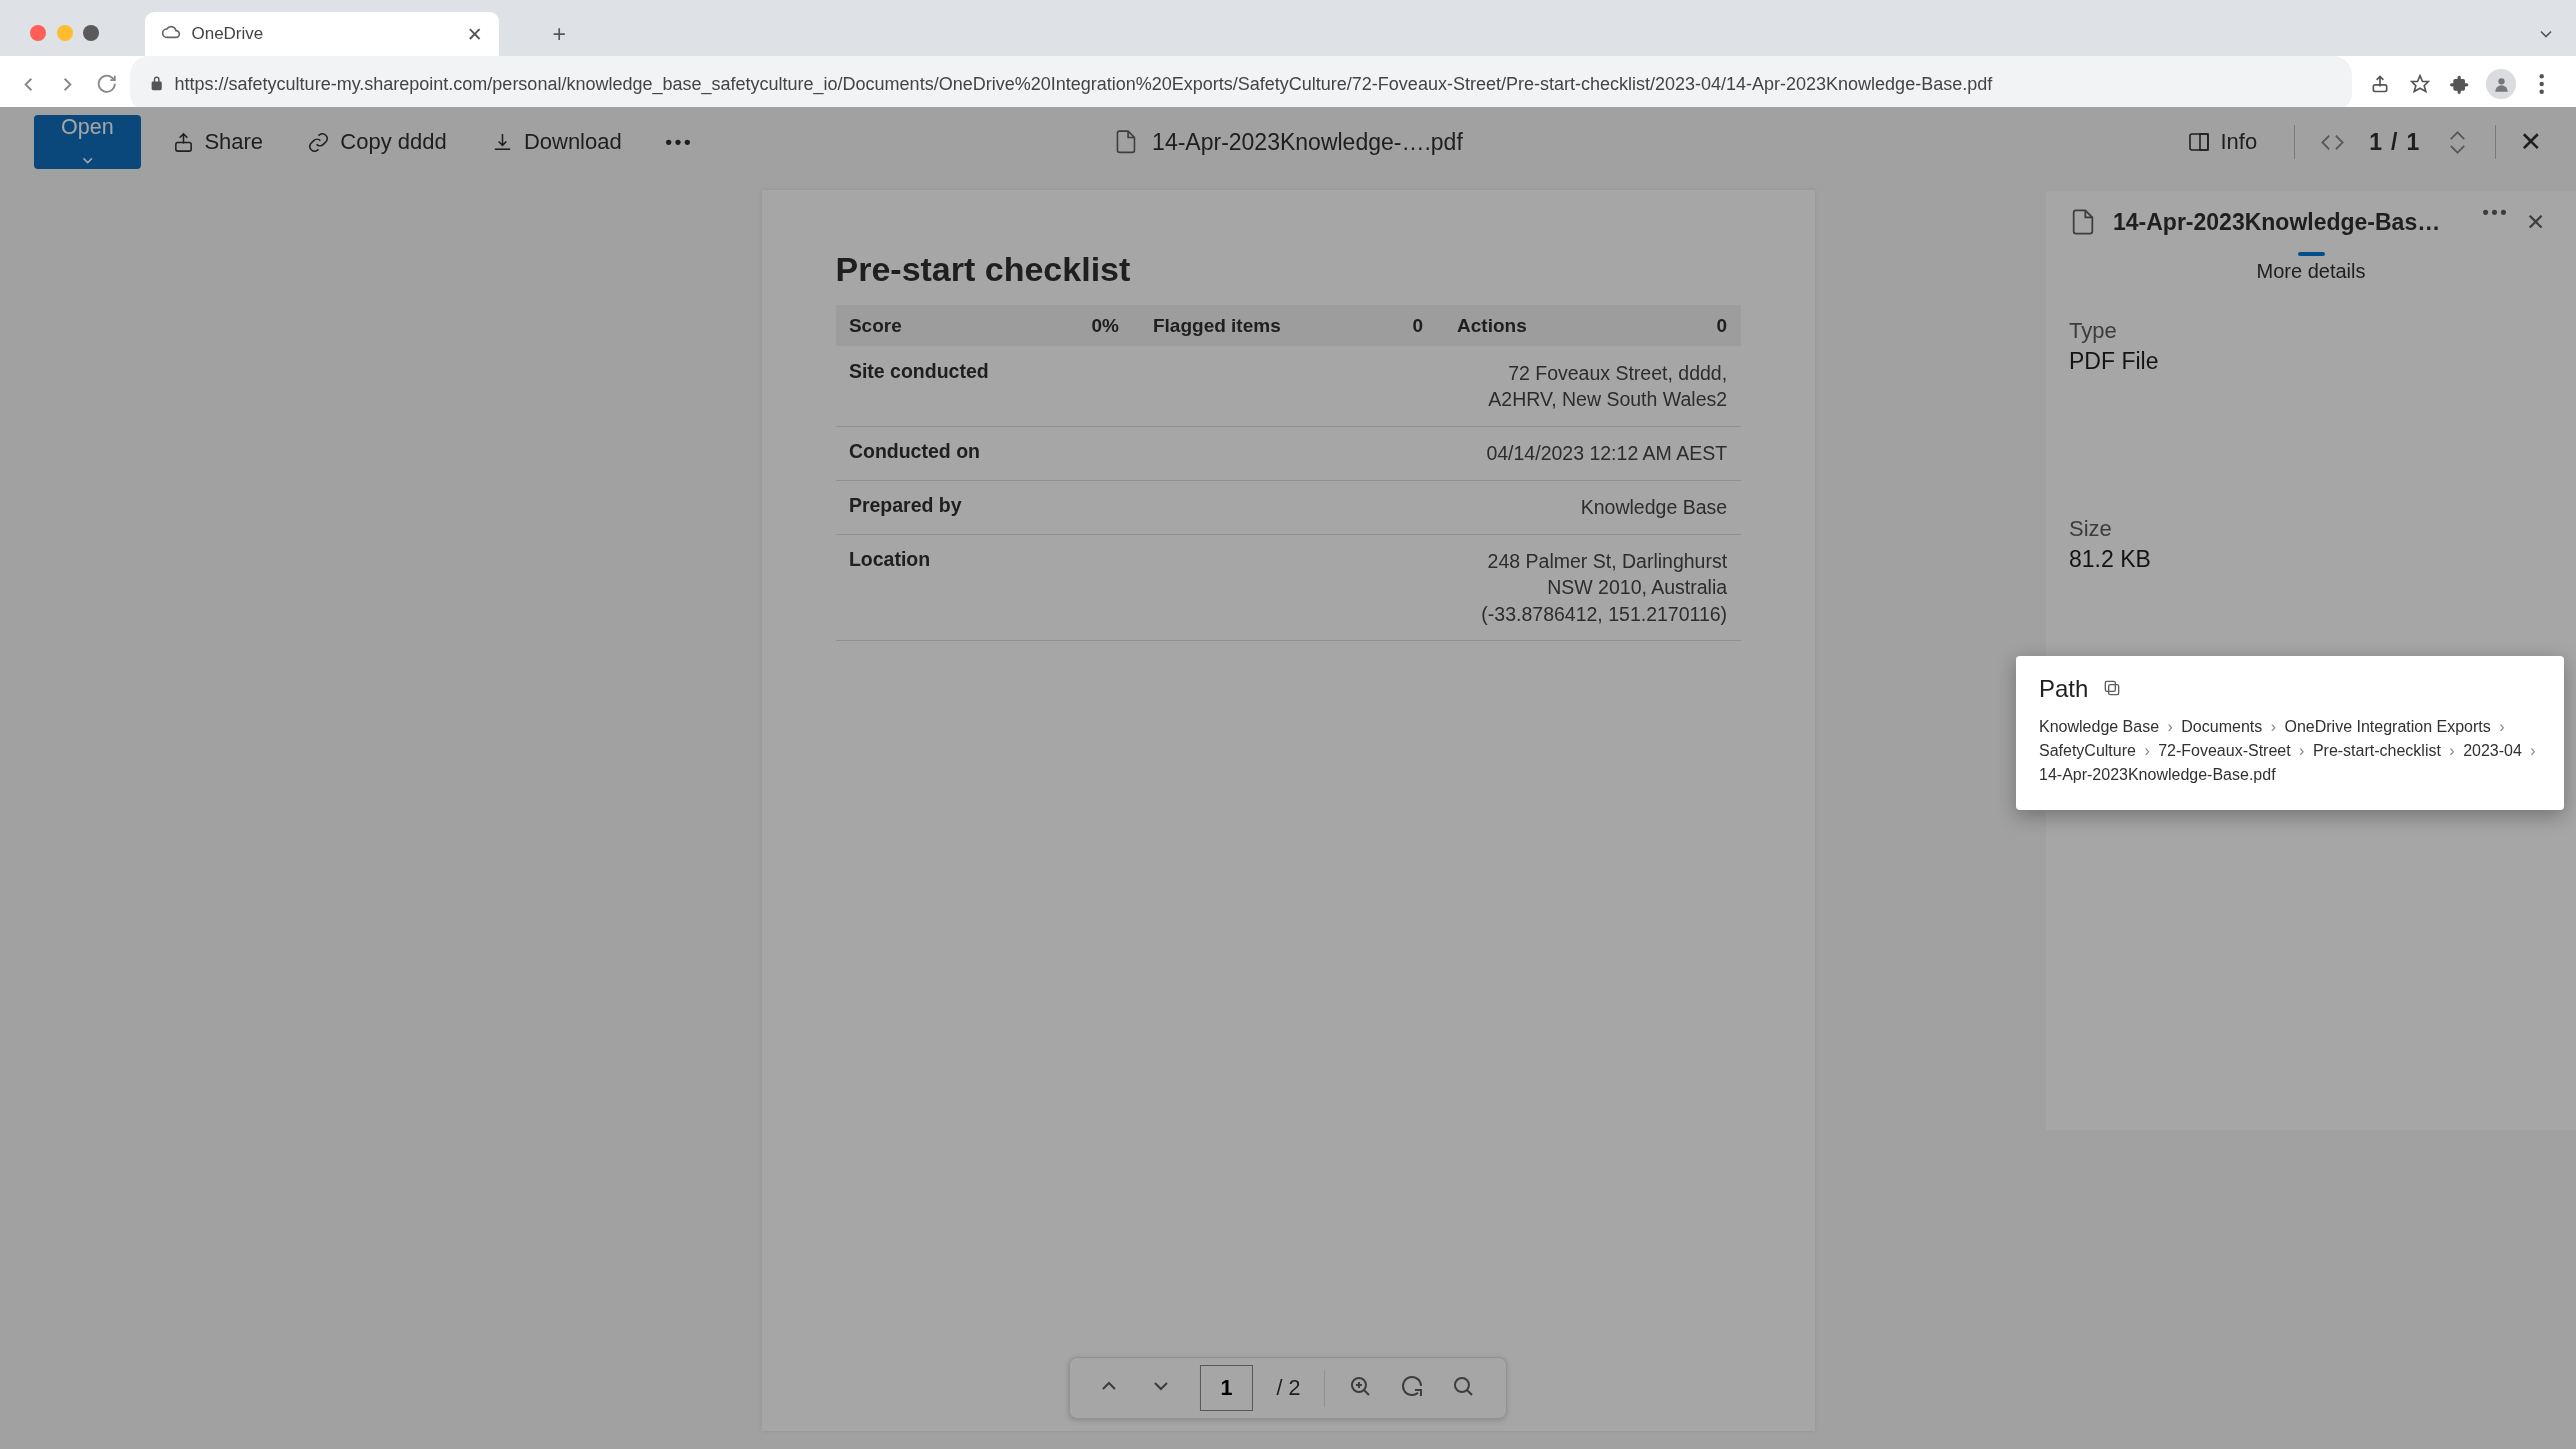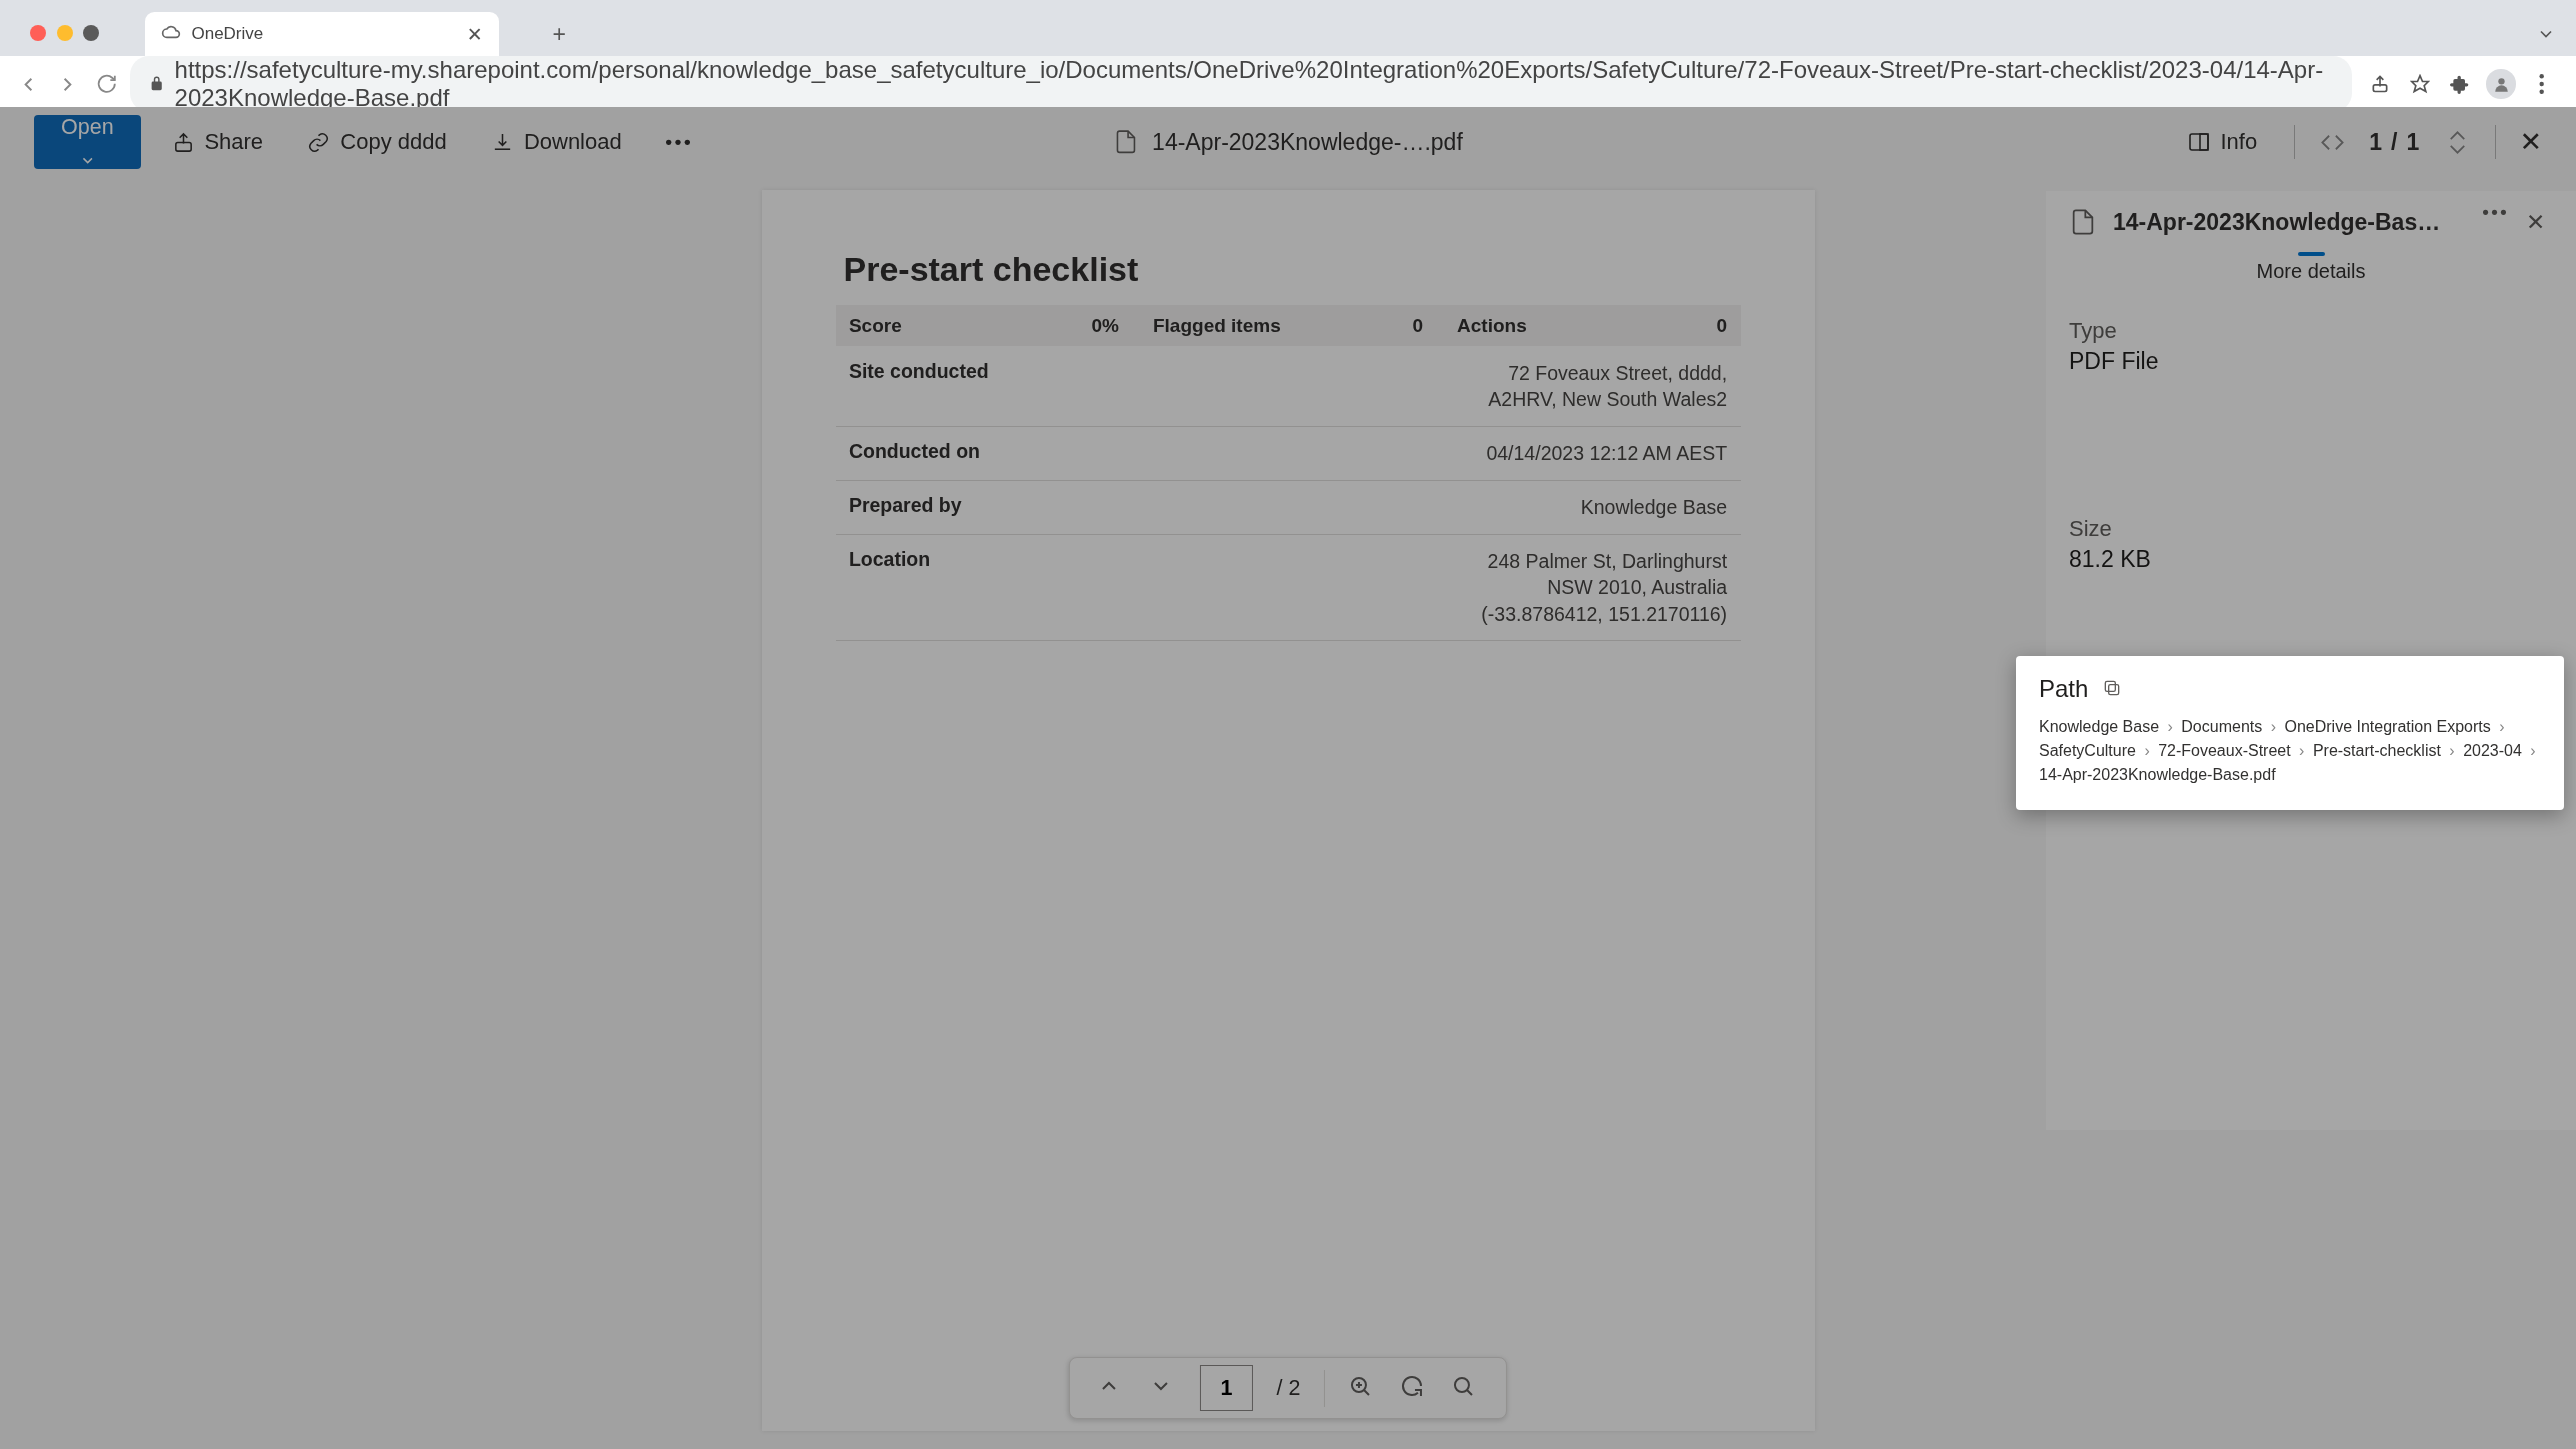--- a/index.html
+++ b/index.html
@@ -13,21 +13,21 @@
   .tl-yellow{background:#febc2e;}
   .tl-green{background:#5a5a5a;}
   .tab{height:44px;background:#fff;border-radius:9.4px 9.4px 0 0;width:322px;display:flex;align-items:center;padding:0 16px;gap:10.7px;font-size:17px;color:#444;}
   .tab-favicon{width:20px;height:20px;color:#666;}
   .tab-close{margin-left:auto;font-size:19px;color:#555;}
   .new-tab{width:30px;height:30px;display:flex;align-items:center;justify-content:center;margin-left:13.4px;margin-bottom:6.7px;color:#555;font-size:23px;}
   .tab-dropdown{margin-left:auto;margin-right:20px;margin-bottom:12px;color:#555;}
   
   .addr-bar{height:56px;background:#fff;display:flex;align-items:center;padding:0 13.4px;gap:8px;}
   .nav-btn{width:31px;height:31px;display:flex;align-items:center;justify-content:center;color:#888;}
-  .url-box{flex:1;height:56px;background:#f1f3f4;border-radius:19px;display:flex;align-items:center;padding:0 17.4px;gap:9.4px;font-size:24px;color:#444;}
+  .url-box{flex:1;height:56px;background:#f1f3f4;border-radius:19px;display:flex;align-items:center;padding:0 17.4px;gap:9.4px;font-size:18px;color:#444;}
   .lock{color:#555;}
   .addr-actions{display:flex;gap:12px;align-items:center;padding:0 6.7px;}
   .addr-icon{width:28px;height:28px;display:flex;align-items:center;justify-content:center;color:#555;border-radius:50%;}
   .avatar-circle{background:#dadce0;width:29.5px;height:29.5px;border-radius:50%;display:flex;align-items:center;justify-content:center;}
 
   
   .app{position:relative;height:1342px;background:#f8f8f8;}
   .overlay{position:absolute;inset:0;background:rgba(0,0,0,0.35);}
   
   
@@ -36,21 +36,21 @@
   .cmd-item{display:flex;align-items:center;gap:9.4px;font-size:22px;padding:0 13.4px;color:#323130;}
   .cmd-icon{width:24px;height:24px;display:flex;align-items:center;justify-content:center;}
   .file-title{position:absolute;left:50%;transform:translateX(-50%);display:flex;align-items:center;gap:13.4px;font-size:23px;color:#323130;}
   .right-cmds{margin-left:auto;display:flex;align-items:center;gap:23.5px;}
   .page-indicator{font-size:23px;font-weight:600;color:#323130;letter-spacing:1.3px;}
   .vbar{width:1.3px;height:34px;background:#bbb;}
   
   
   .doc-viewport{display:flex;justify-content:center;padding-top:13.4px;}
   .page{width:1053px;height:1241px;background:#fff;box-shadow:0 0 5.4px rgba(0,0,0,.1);padding:60px 74px;box-sizing:border-box;}
-  .doc-h1{font-size:34px;font-weight:700;color:#323130;margin:0 0 16px 8px;}
+  .doc-h1{font-size:34px;font-weight:700;color:#323130;margin:0 0 16px 0;}
   .doc-meta{display:flex;justify-content:space-between;font-size:19px;color:#323130;margin-bottom:5.4px;}
   .complete{font-weight:700;font-size:17.4px;}
   .stats-row{display:flex;background:#f3f2f1;padding:9.4px 13.4px;font-size:19px;font-weight:600;color:#323130;}
   .stats-row .sc{flex:1;}
   .stats-row .sv{min-width:47px;text-align:right;padding-right:34px;}
   .info-row{display:flex;justify-content:space-between;padding:13.4px 13.4px;border-bottom:0.7px solid #e1dfdd;font-size:19.5px;}
   .info-row .lbl{font-weight:700;color:#323130;}
   .info-row .val{color:#484644;text-align:right;line-height:1.35;}
   
   

